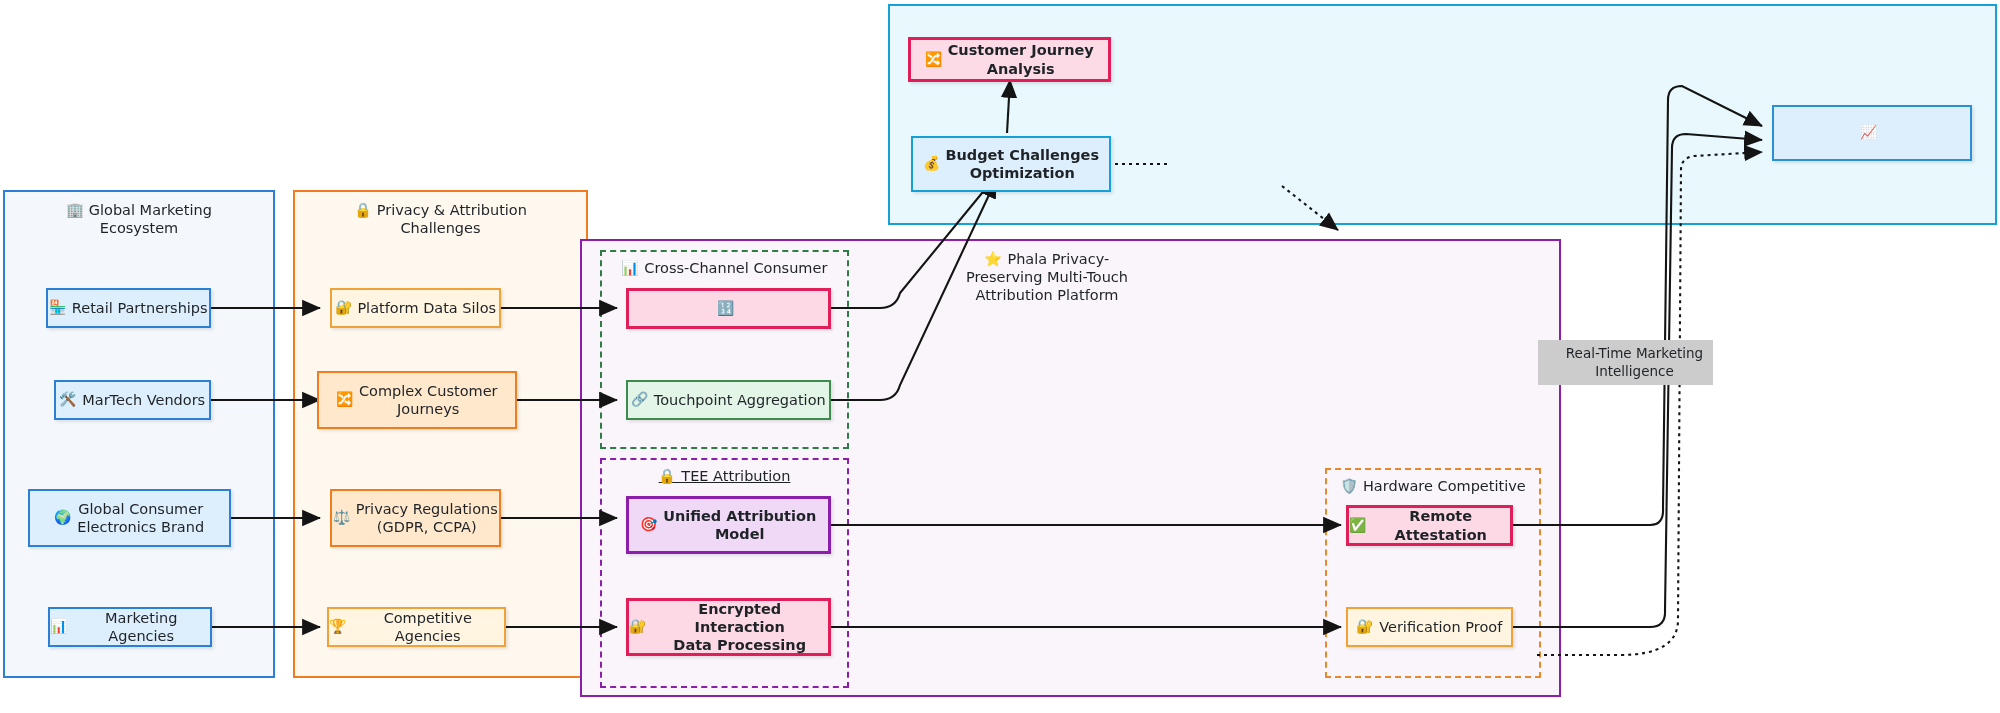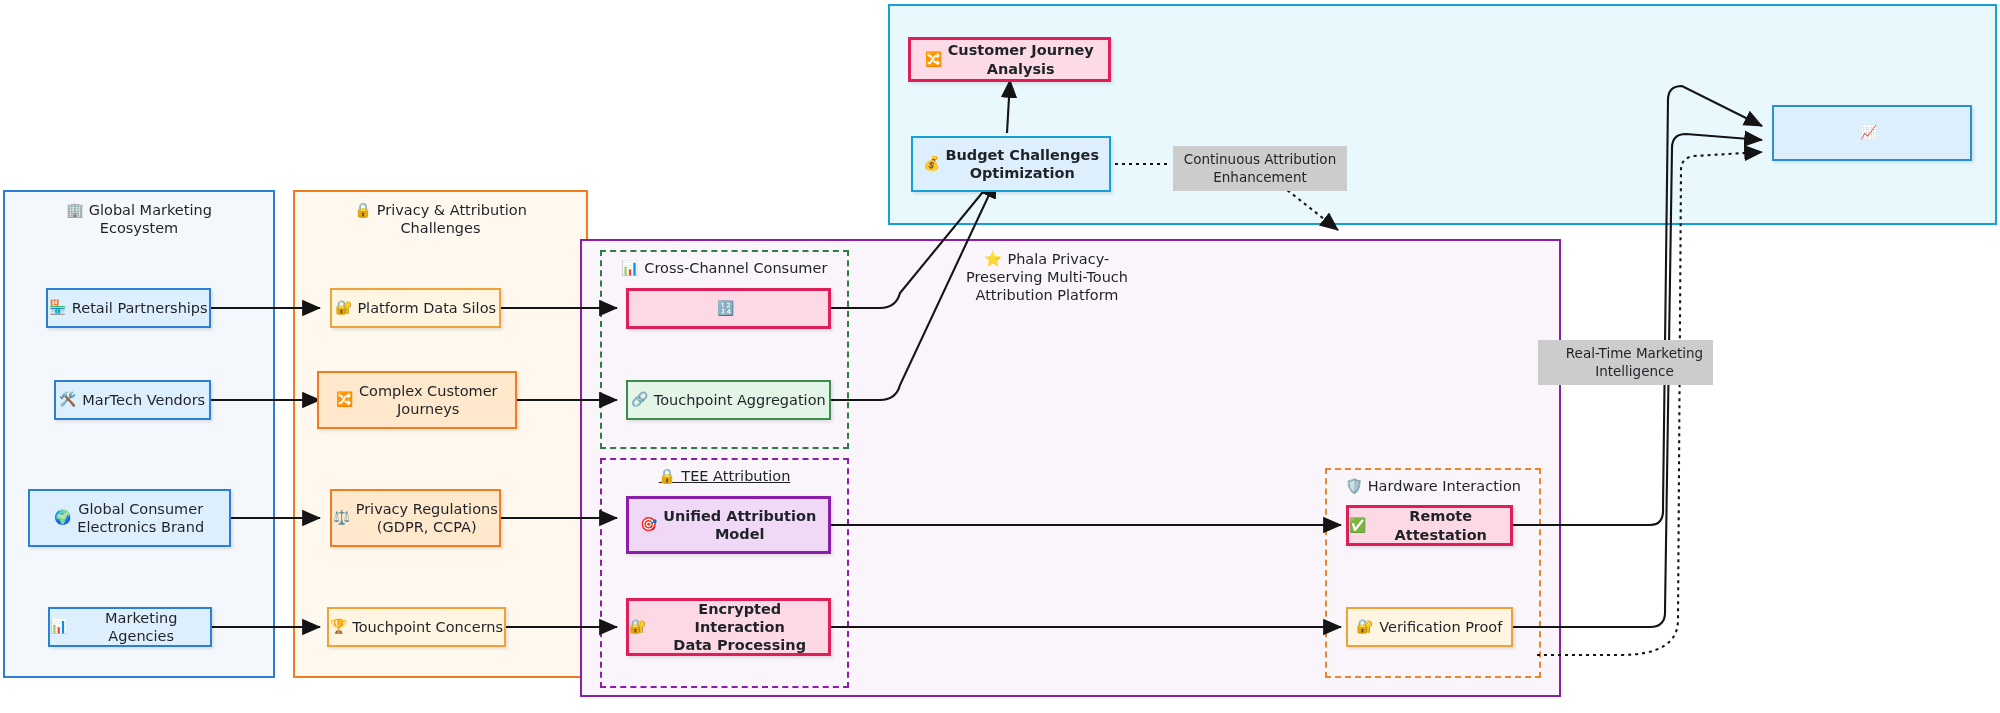--- a/index.html
+++ b/index.html
@@ -105,21 +105,21 @@
 
   <div class="cluster cl-dash-green" style="left:600px; top:250px; width:249px; height:199px;">
     <div class="cluster-title" style="top:7px;">📊 Cross-Channel Consumer</div>
   </div>
 
   <div class="cluster cl-dash-purple" style="left:600px; top:458px; width:249px; height:230px;">
     <div class="cluster-title" style="top:7px;text-decoration:underline;">🔒 TEE Attribution</div>
   </div>
 
   <div class="cluster cl-dash-orange" style="left:1325px; top:468px; width:216px; height:210px;">
-    <div class="cluster-title" style="top:7px;">🛡️ Hardware Interaction</div>
+    <div class="cluster-title" style="top:7px;">🛡️ Hardware Competitive</div>
   </div>
 
   <div class="cluster cl-cyan" style="left:888px; top:4px; width:1109px; height:221px;">
     
   </div>
 
   <svg class="edges" viewBox="0 0 2000 713">
     <defs>
       <marker id="ar" markerWidth="9" markerHeight="9" refX="8.5" refY="4.5" orient="auto" markerUnits="strokeWidth">
         <path d="M0,0.6 L9,4.5 L0,8.4 z" fill="#141414"></path>
@@ -190,21 +190,21 @@
   </div>
 
   <div class="node n-orange" style="left:330px; top:489px; width:171px; height:58px;">
     <span class="ico">⚖️</span>
     <span>Privacy Regulations
 (GDPR, CCPA)</span>
   </div>
 
   <div class="node n-cream" style="left:327px; top:607px; width:179px; height:40px;">
     <span class="ico">🏆</span>
-    <span>Touchpoint Concerns</span>
+    <span>Competitive Agencies</span>
   </div>
 
   <div class="node n-pink" style="left:626px; top:288px; width:205px; height:41px;">
     <span class="ico">🔢</span>
   </div>
 
   <div class="node n-green" style="left:626px; top:380px; width:205px; height:40px;">
     <span class="ico">🔗</span>
     <span>Touchpoint Aggregation</span>
   </div>
@@ -240,19 +240,17 @@
   <div class="node n-cyan" style="left:911px; top:136px; width:200px; height:56px;">
     <span class="ico">💰</span>
     <span>Budget Challenges
 Optimization</span>
   </div>
 
   <div class="node n-cyan-l" style="left:1772px; top:105px; width:200px; height:56px;">
     <span class="ico">📈</span>
   </div>
 
-  <div class="edge-label" style="left:1173px; top:146px; width:174px;">Continuous Attribution
-Enhancement</div>
 
   <div class="edge-label" style="left:1538px; top:340px; width:175px;padding-left:27px;">Real-Time Marketing
 Intelligence</div>
 
 </div>
 
 </body></html>

